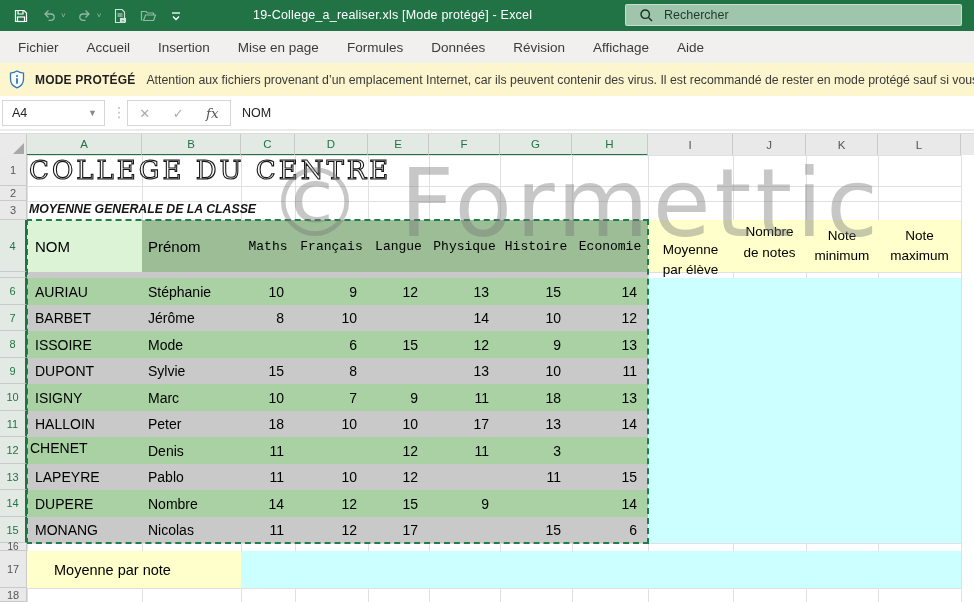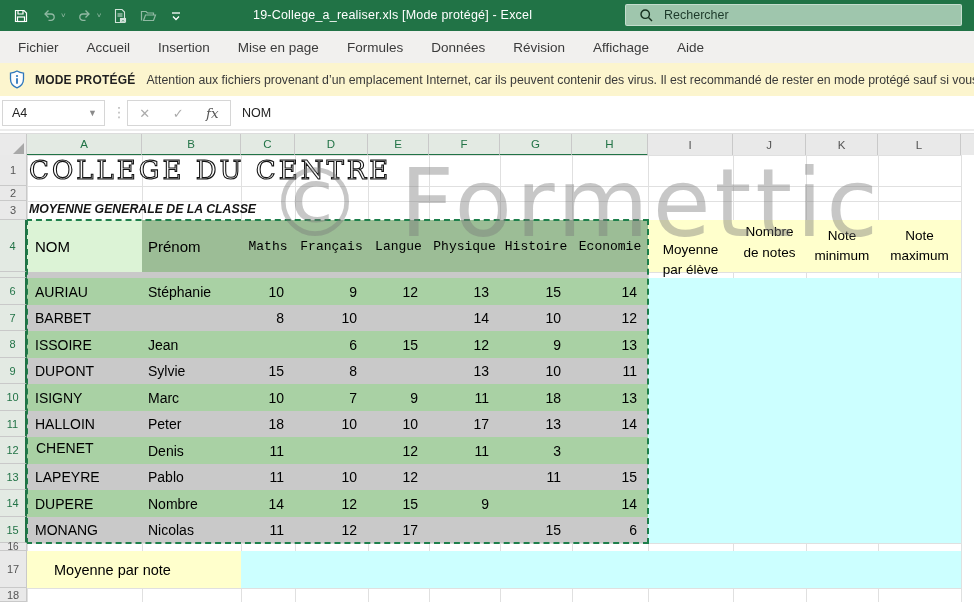--- a/index.html
+++ b/index.html
@@ -267,29 +267,30 @@
       <div class="cell txt" style="left: 27px; top: 123px; width: 115px; height: 27px;">AURIAU</div>
       <div class="cell txt" style="left: 142px; top: 123px; width: 99px; height: 27px; padding-left: 6px;">Stéphanie</div>
       <div class="cell num" style="left: 241px; top: 123px; width: 54px; height: 27px;">10</div>
       <div class="cell num" style="left: 295px; top: 123px; width: 73px; height: 27px;">9</div>
       <div class="cell num" style="left: 368px; top: 123px; width: 61px; height: 27px;">12</div>
       <div class="cell num" style="left: 429px; top: 123px; width: 71px; height: 27px;">13</div>
       <div class="cell num" style="left: 500px; top: 123px; width: 72px; height: 27px;">15</div>
       <div class="cell num" style="left: 572px; top: 123px; width: 76px; height: 27px;">14</div>
       <div class="band" style="left: 27px; top: 150px; width: 621px; height: 26px; background: rgb(201, 201, 201);"></div>
       <div class="cell txt" style="left: 27px; top: 150px; width: 115px; height: 26px;">BARBET</div>
+      <div class="cell txt" style="left: 142px; top: 150px; width: 99px; height: 26px; padding-left: 6px;">Jérôme</div>
       <div class="cell num" style="left: 241px; top: 150px; width: 54px; height: 26px;">8</div>
       <div class="cell num" style="left: 295px; top: 150px; width: 73px; height: 26px;">10</div>
       <div class="cell num" style="left: 368px; top: 150px; width: 61px; height: 26px;"></div>
       <div class="cell num" style="left: 429px; top: 150px; width: 71px; height: 26px;">14</div>
       <div class="cell num" style="left: 500px; top: 150px; width: 72px; height: 26px;">10</div>
       <div class="cell num" style="left: 572px; top: 150px; width: 76px; height: 26px;">12</div>
       <div class="band" style="left: 27px; top: 176px; width: 621px; height: 27px; background: rgb(169, 209, 164);"></div>
       <div class="cell txt" style="left: 27px; top: 176px; width: 115px; height: 27px;">ISSOIRE</div>
-      <div class="cell txt" style="left: 142px; top: 176px; width: 99px; height: 27px; padding-left: 6px;">Jean</div>
+      <div class="cell txt" style="left: 142px; top: 176px; width: 99px; height: 27px; padding-left: 6px;">Mode</div>
       <div class="cell num" style="left: 241px; top: 176px; width: 54px; height: 27px;"></div>
       <div class="cell num" style="left: 295px; top: 176px; width: 73px; height: 27px;">6</div>
       <div class="cell num" style="left: 368px; top: 176px; width: 61px; height: 27px;">15</div>
       <div class="cell num" style="left: 429px; top: 176px; width: 71px; height: 27px;">12</div>
       <div class="cell num" style="left: 500px; top: 176px; width: 72px; height: 27px;">9</div>
       <div class="cell num" style="left: 572px; top: 176px; width: 76px; height: 27px;">13</div>
       <div class="band" style="left: 27px; top: 203px; width: 621px; height: 26px; background: rgb(201, 201, 201);"></div>
       <div class="cell txt" style="left: 27px; top: 203px; width: 115px; height: 26px;">DUPONT</div>
       <div class="cell txt" style="left: 142px; top: 203px; width: 99px; height: 26px; padding-left: 6px;">Sylvie</div>
       <div class="cell num" style="left: 241px; top: 203px; width: 54px; height: 26px;">15</div>
@@ -310,21 +311,21 @@
       <div class="band" style="left: 27px; top: 256px; width: 621px; height: 26px; background: rgb(201, 201, 201);"></div>
       <div class="cell txt" style="left: 27px; top: 256px; width: 115px; height: 26px;">HALLOIN</div>
       <div class="cell txt" style="left: 142px; top: 256px; width: 99px; height: 26px; padding-left: 6px;">Peter</div>
       <div class="cell num" style="left: 241px; top: 256px; width: 54px; height: 26px;">18</div>
       <div class="cell num" style="left: 295px; top: 256px; width: 73px; height: 26px;">10</div>
       <div class="cell num" style="left: 368px; top: 256px; width: 61px; height: 26px;">10</div>
       <div class="cell num" style="left: 429px; top: 256px; width: 71px; height: 26px;">17</div>
       <div class="cell num" style="left: 500px; top: 256px; width: 72px; height: 26px;">13</div>
       <div class="cell num" style="left: 572px; top: 256px; width: 76px; height: 26px;">14</div>
       <div class="band" style="left: 27px; top: 282px; width: 621px; height: 27px; background: rgb(169, 209, 164);"></div>
-      <div class="cell txt" style="left: 28px; top: 282px; width: 115px; height: 21px;">CHENET</div>
+      <div class="cell txt" style="left: 22px; top: 282px; width: 115px; height: 21px;">CHENET</div>
       <div class="cell txt" style="left: 142px; top: 282px; width: 99px; height: 27px; padding-left: 6px;">Denis</div>
       <div class="cell num" style="left: 241px; top: 282px; width: 54px; height: 27px;">11</div>
       <div class="cell num" style="left: 295px; top: 282px; width: 73px; height: 27px;"></div>
       <div class="cell num" style="left: 368px; top: 282px; width: 61px; height: 27px;">12</div>
       <div class="cell num" style="left: 429px; top: 282px; width: 71px; height: 27px;">11</div>
       <div class="cell num" style="left: 500px; top: 282px; width: 72px; height: 27px;">3</div>
       <div class="cell num" style="left: 572px; top: 282px; width: 76px; height: 27px;"></div>
       <div class="band" style="left: 27px; top: 309px; width: 621px; height: 26px; background: rgb(201, 201, 201);"></div>
       <div class="cell txt" style="left: 27px; top: 309px; width: 115px; height: 26px;">LAPEYRE</div>
       <div class="cell txt" style="left: 142px; top: 309px; width: 99px; height: 26px; padding-left: 6px;">Pablo</div>

